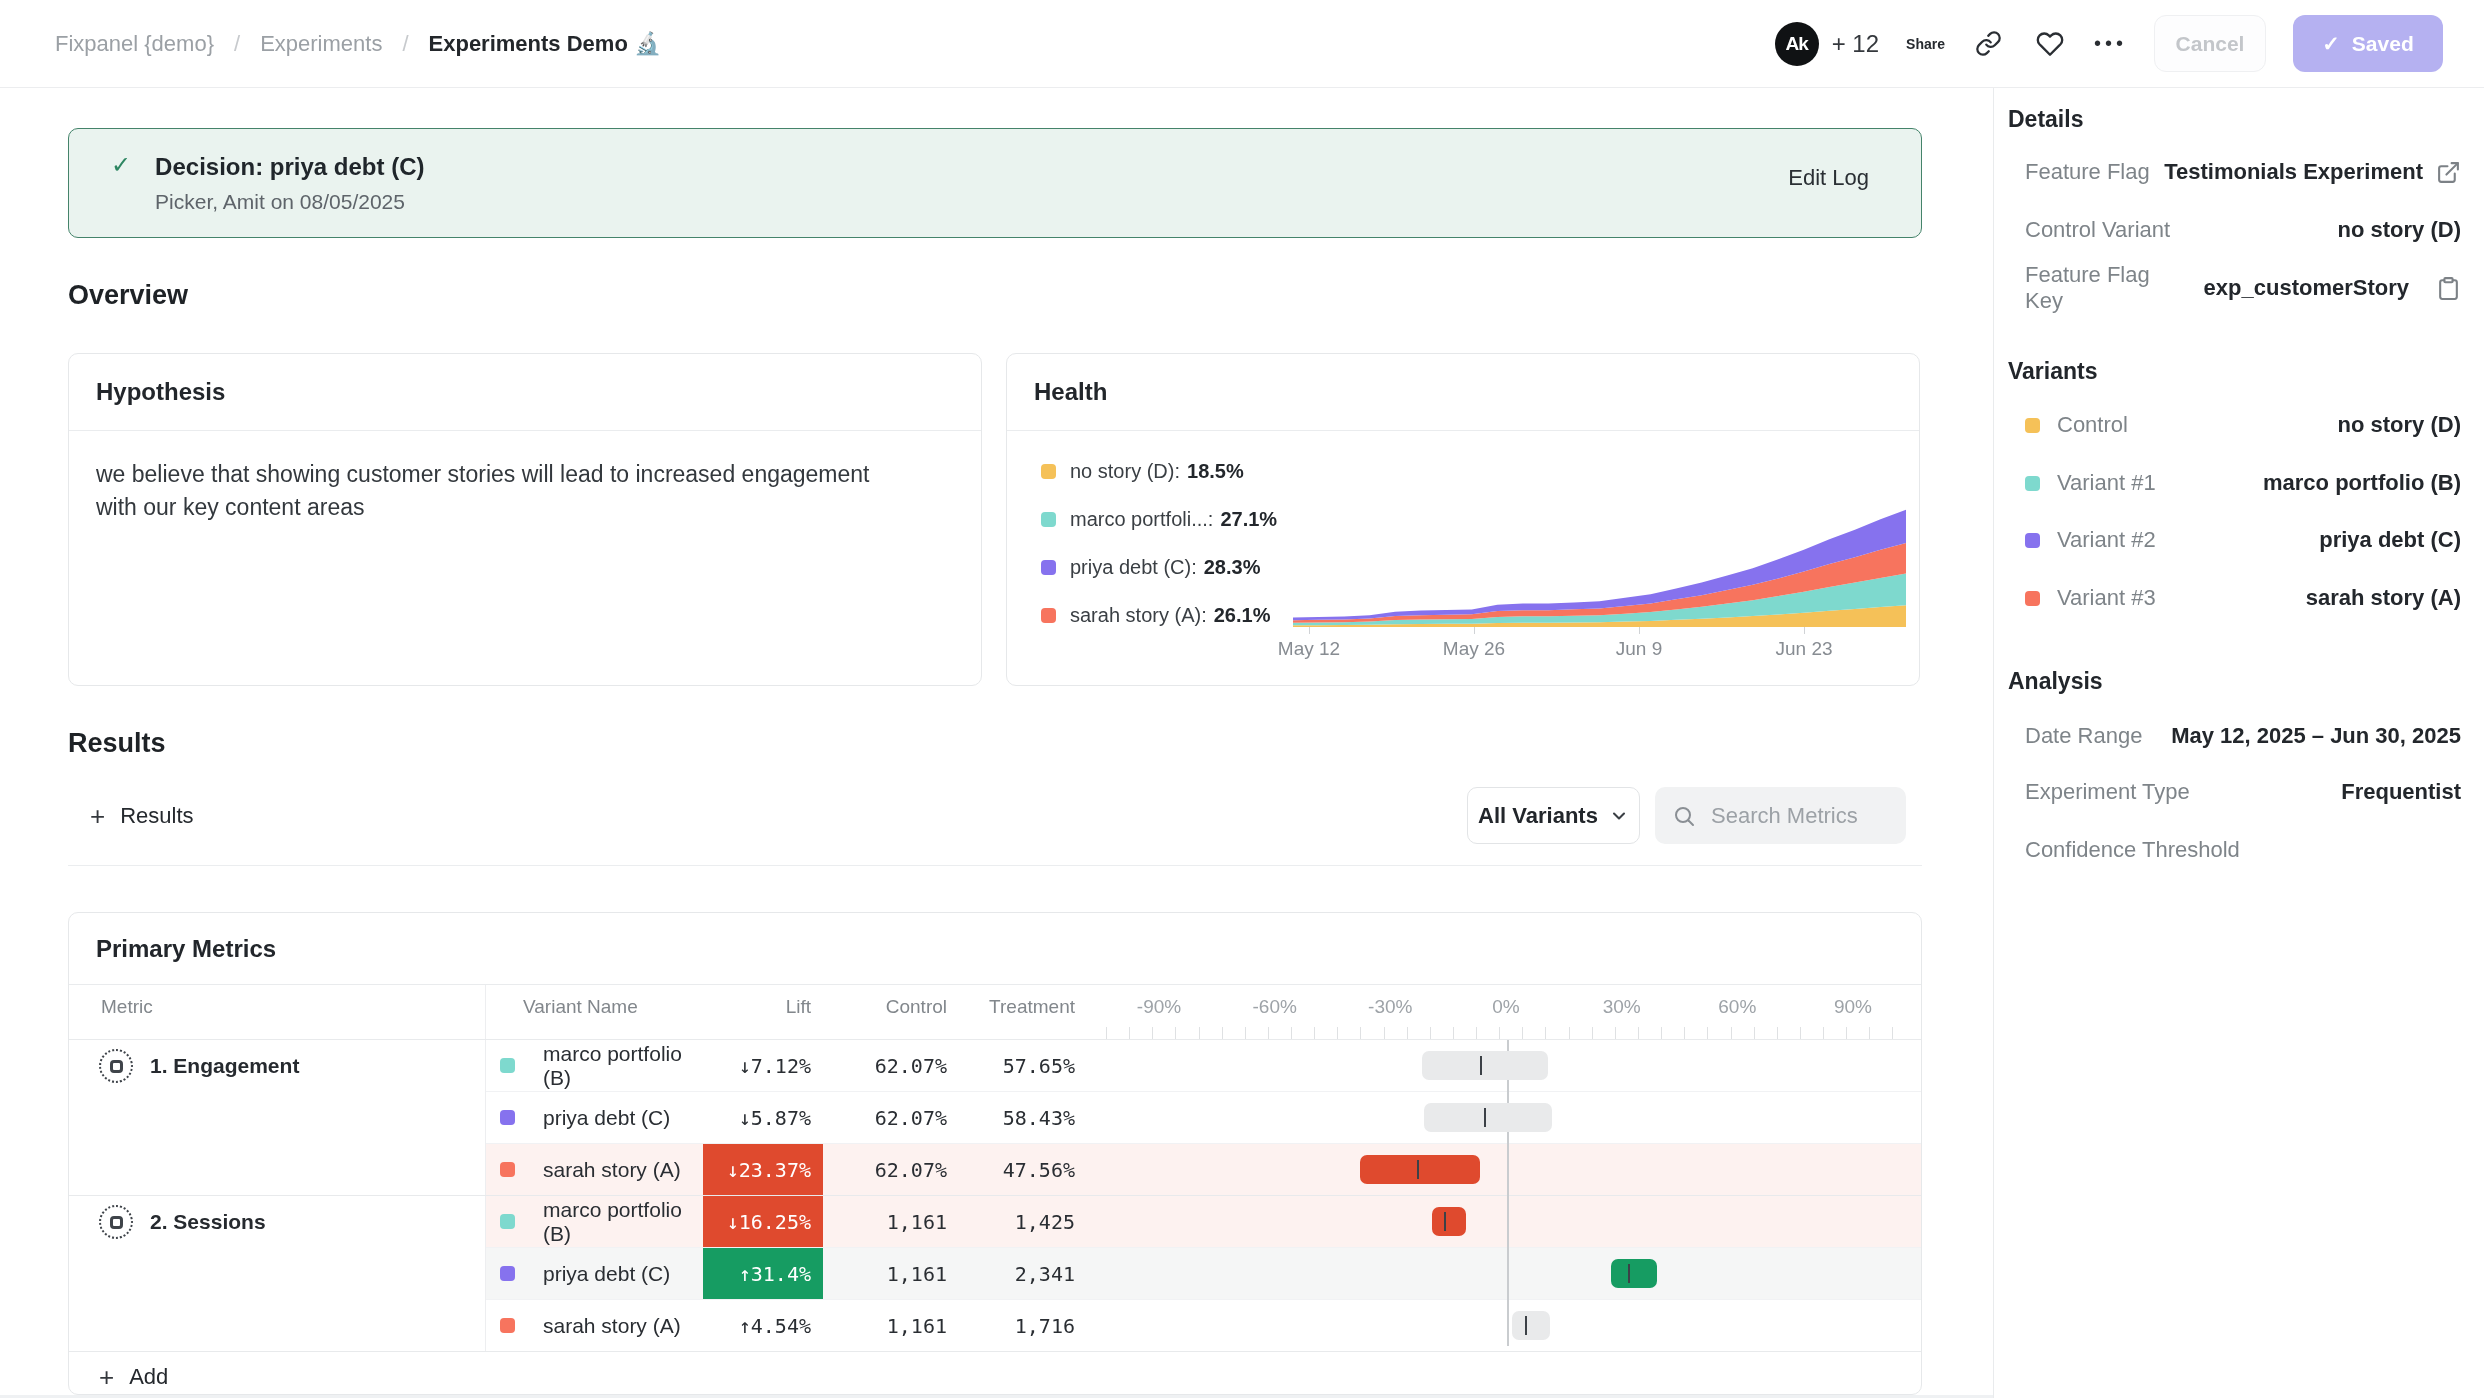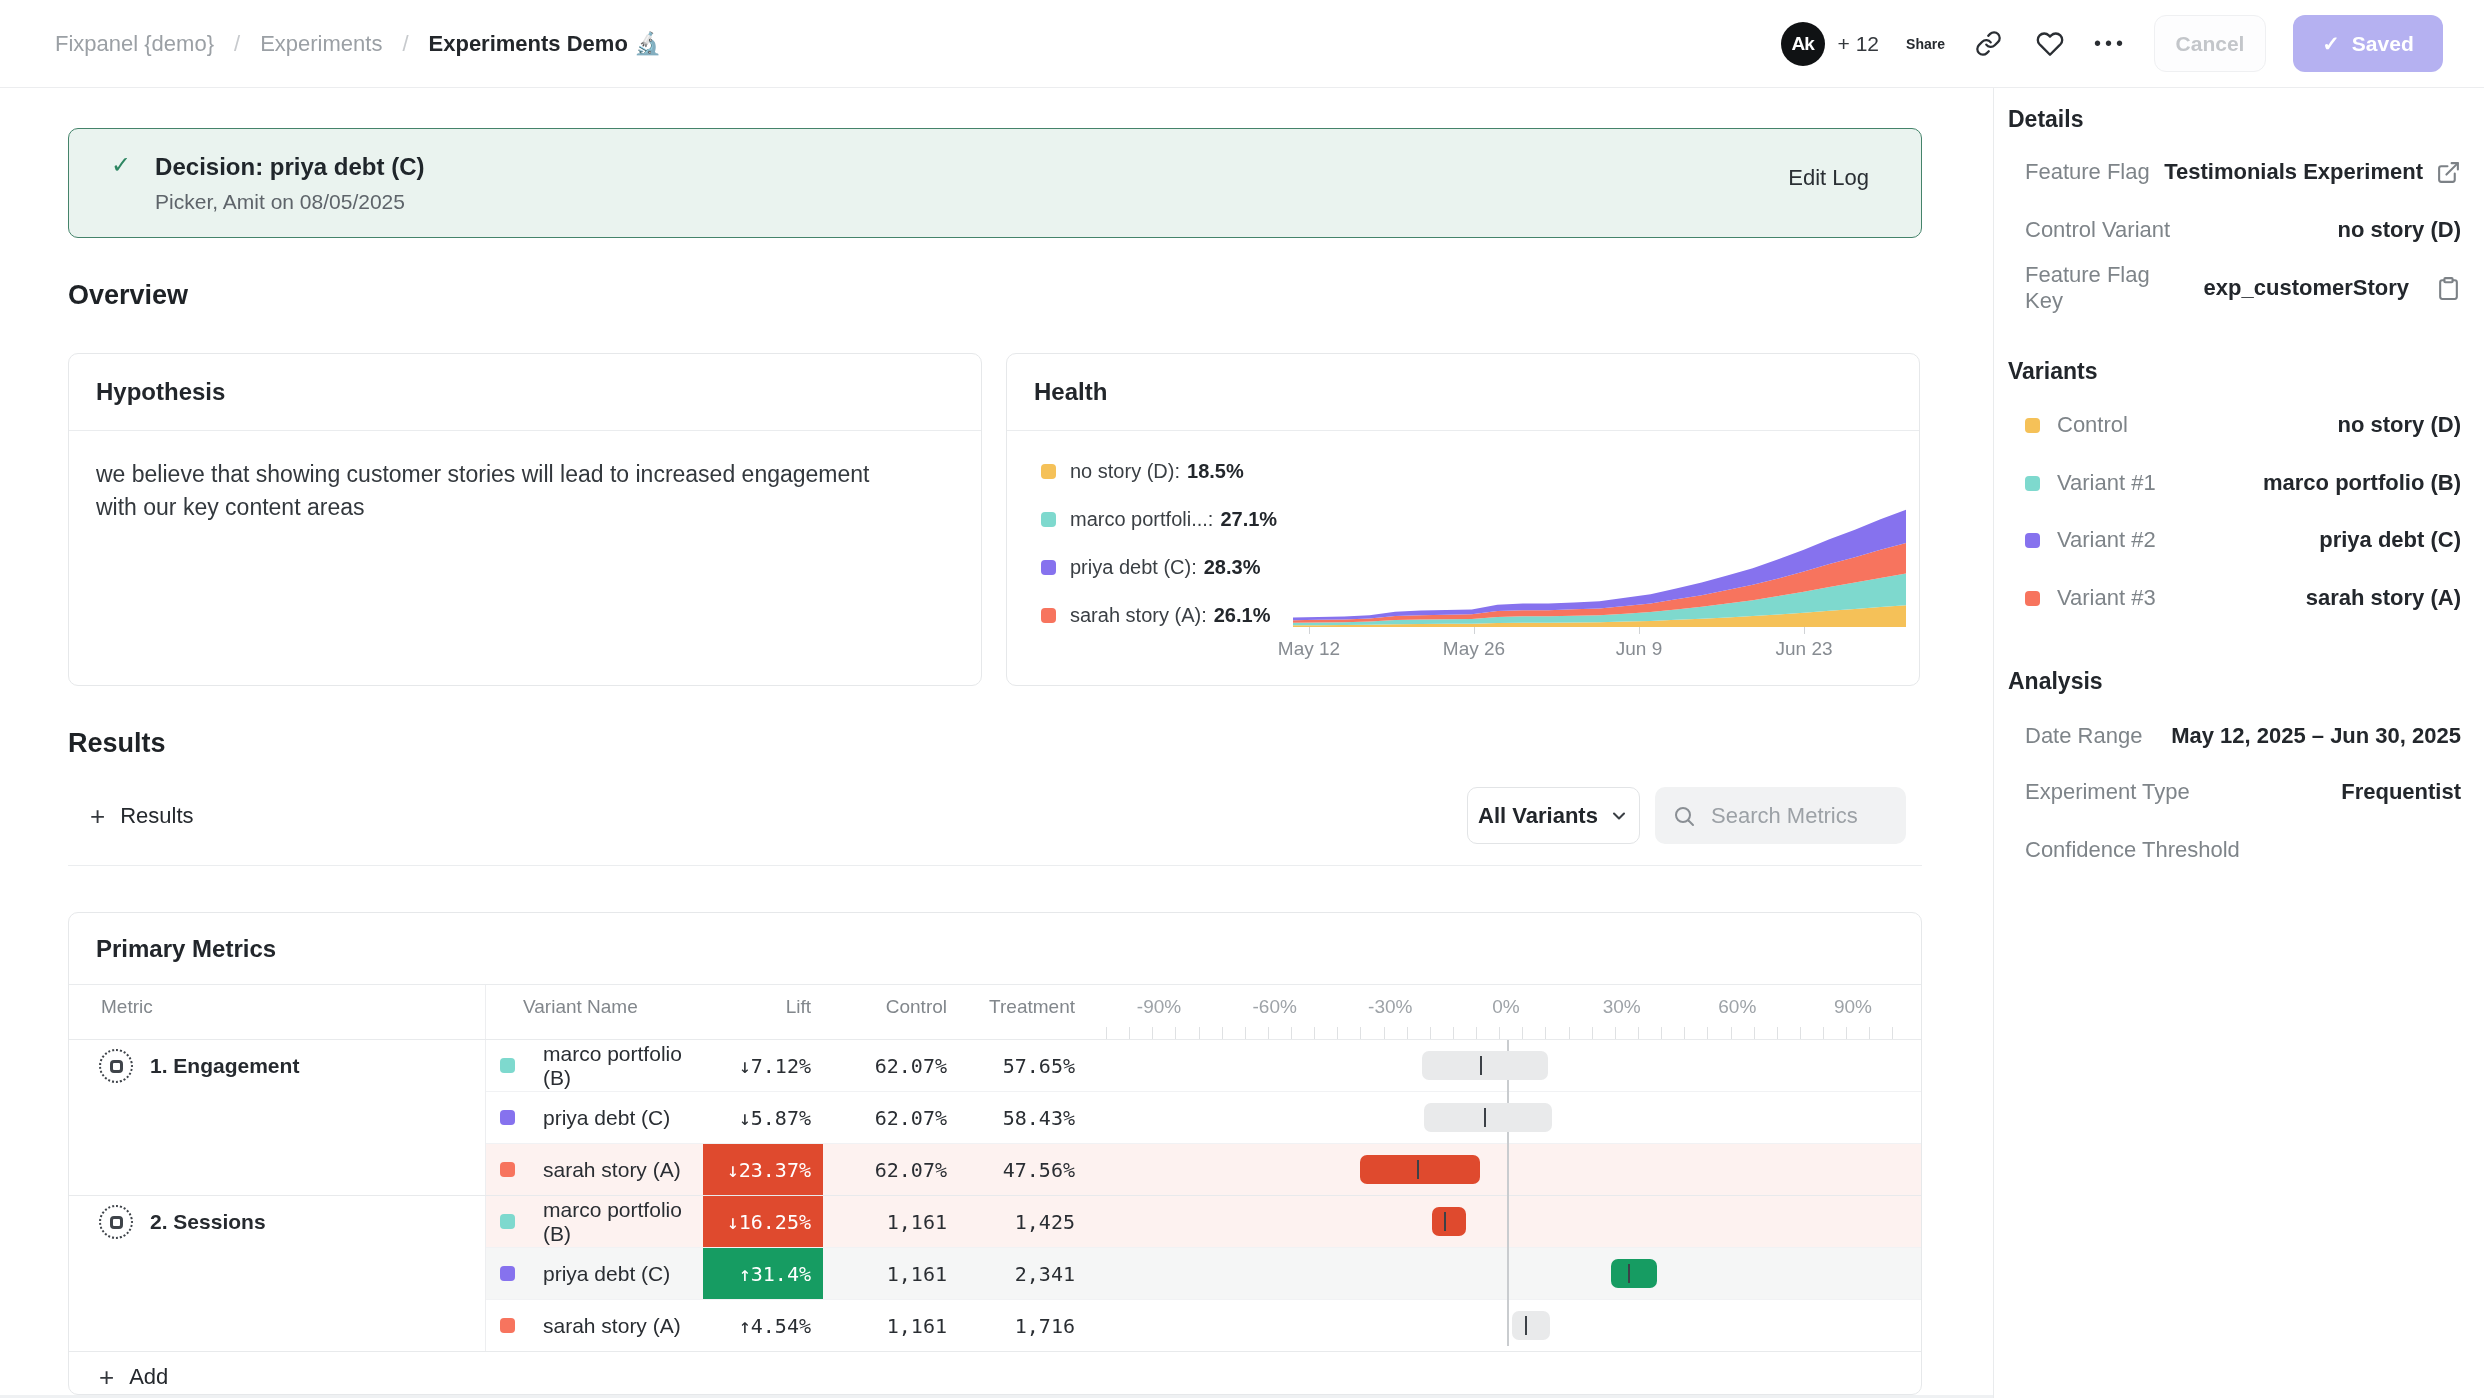--- a/index.html
+++ b/index.html
@@ -7,21 +7,21 @@
   .page { position:relative; width:2484px; height:1398px; background:#fff; overflow:hidden; }
 
   
   .topbar { position:absolute; top:0; left:0; width:2484px; height:88px; border-bottom:1px solid #ECEDEF; display:flex; align-items:center; background:#fff; z-index:20; }
   .crumbs { display:flex; align-items:center; gap:20px; margin-left:55px; font-size:22px; color:#9BA0A5; }
   .crumb { cursor:pointer; }
   .crumb-sep { color:#C7CACD; }
   .crumb.current { color:#23272B; font-weight:600; }
   .topbar-right { margin-left:auto; margin-right:41px; display:flex; align-items:center; gap:27px; }
   .avatar { width:44px; height:44px; border-radius:50%; background:#101214; color:#fff; font-weight:700; font-size:19px; display:flex; align-items:center; justify-content:center; letter-spacing:-1px; cursor:pointer; }
-  .collab { font-size:21px; color:#34383D; margin-left:-14px; }
+  .collab { font-size:24px; color:#34383D; margin-left:-14px; }
   .share { font-size:14px; font-weight:600; color:#262A2F; cursor:pointer; }
   .icon-btn { width:34px; height:34px; display:flex; align-items:center; justify-content:center; cursor:pointer; color:#2A2E33; }
   .dots { font-size:20px; letter-spacing:4px; color:#2A2E33; cursor:pointer; }
   .btn-cancel { width:112px; height:57px; border-radius:12px; border:1px solid #EFF0F2; background:#FDFDFE; color:#C3C6CA; font-size:21px; font-weight:600; display:flex; align-items:center; justify-content:center; cursor:pointer; }
   .btn-saved { width:150px; height:57px; border-radius:12px; background:#B5B1F1; color:#fff; font-size:21px; font-weight:600; display:flex; align-items:center; justify-content:center; gap:12px; cursor:pointer; }
 
   
   .main { position:absolute; top:88px; left:0; width:1993px; height:1310px; background:#fff; }
   .sidebar { position:absolute; top:88px; left:1993px; width:491px; height:1310px; border-left:1px solid #E9EBED; background:#fff; }
 

